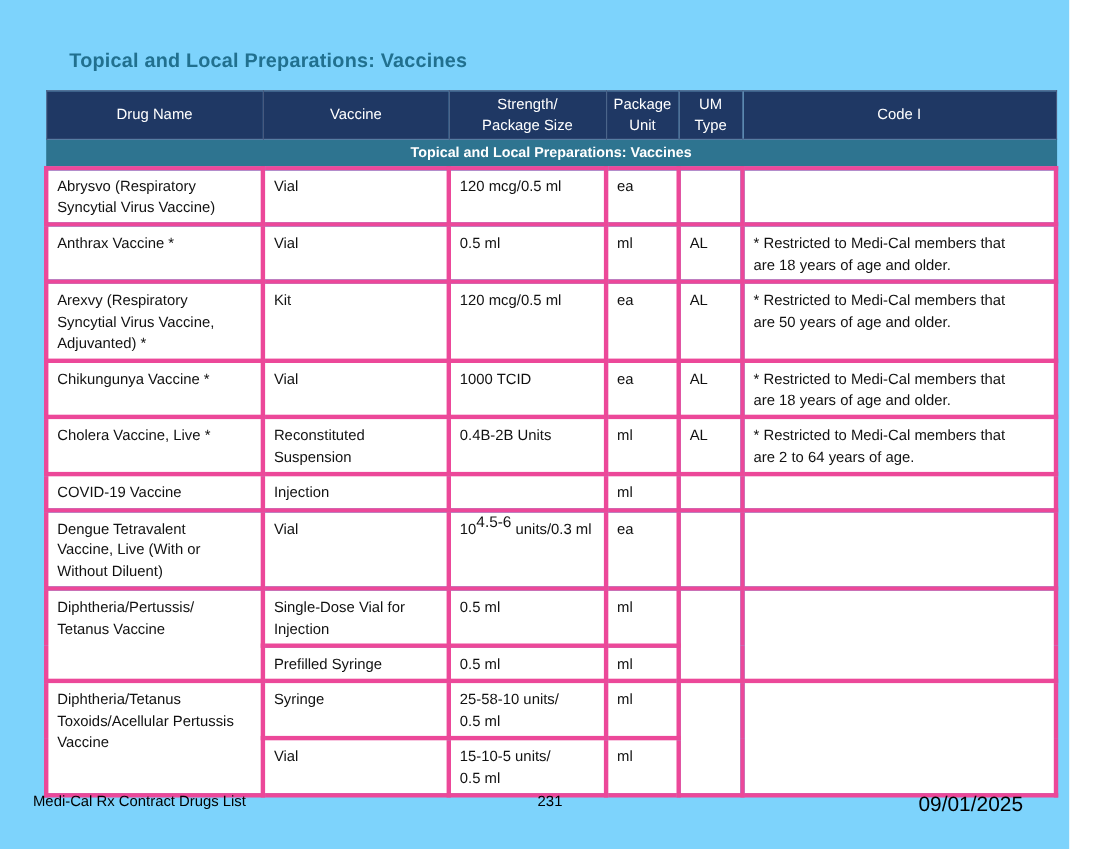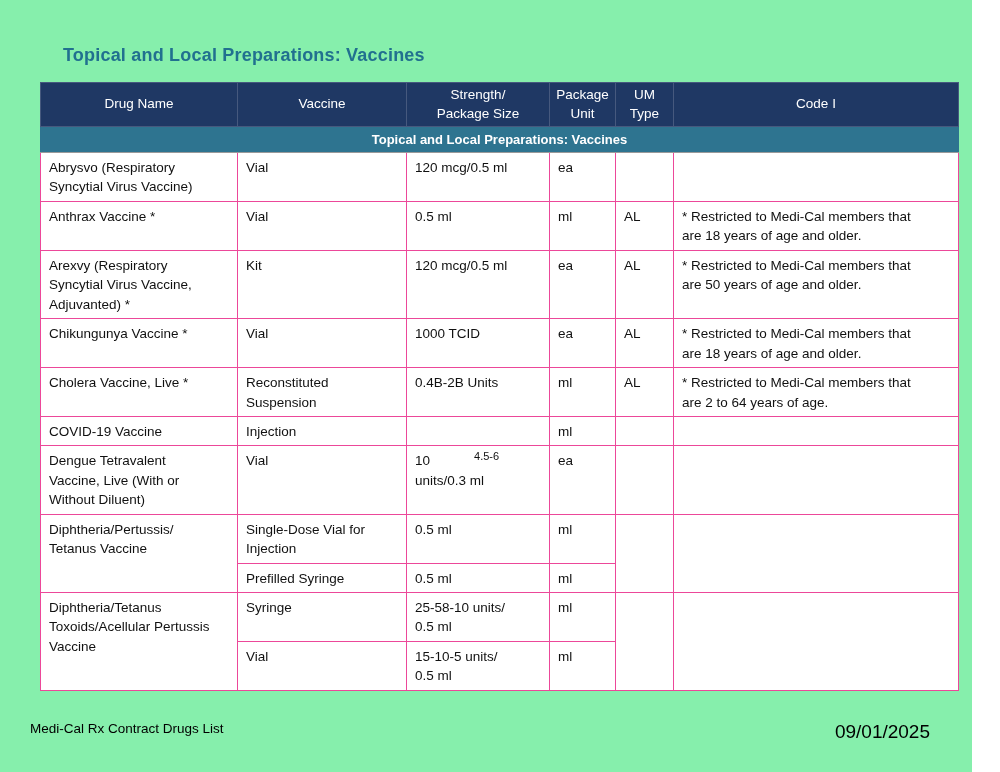--- a/index.html
+++ b/index.html
@@ -4,21 +4,21 @@
 <style>
   * { box-sizing: border-box; margin: 0; padding: 0; }
   html, body { background: #ffffff; }
   body {
     width: 1000px; height: 772px;
     font-family: "Liberation Sans", sans-serif;
     color: #000;
     position: relative;
     overflow: hidden;
   }
-  .page { position: relative; width: 972px; height: 772px; background: #86efac; }
+  .page { position: relative; width: 972px; height: 772px; background: #7dd3fc; }
 
   .doc-title {
     position: absolute; left: 63px; top: 45px;
     font-size: 18px; font-weight: bold; color: #21708F;
     letter-spacing: 0.2px;
   }
 
   table.drug-table {
     position: absolute; left: 40px; top: 82px;
     width: 918px;
@@ -39,28 +39,28 @@
     background: #2E7490; color: #fff;
     font-size: 13px; font-weight: bold;
     text-align: center; vertical-align: middle;
     height: 26px;
     border: 1px solid #2E7490;
     border-top: 1px solid #1F3864;
     border-bottom: 1px solid #9A9A9A;
   }
   td.cell {
     background: #fff;
-    border: 1px solid #ec4899;
+    border: 4px solid #ec4899;
     font-size: 13.5px; line-height: 1.44;
     vertical-align: top;
     padding: 5px 8px 4px 8px;
     white-space: pre-line;
     color: #111;
   }
-  td.cell sup { font-size: 11px; line-height: 0; margin-left: 44px; }
+  td.cell sup { font-size: 14px; line-height: 0; }
 
   .footer-left  { position: absolute; left: 30px;  top: 721px; font-size: 13.5px; }
   .footer-center{ position: absolute; left: 0; width: 1000px; top: 721px; text-align: center; font-size: 13.5px; }
   .footer-right { position: absolute; right: 42px; top: 721px; font-size: 19px; }
 </style>
 </head>
 <body>
 
 <div class="page">
 
@@ -196,15 +196,16 @@
     <tr style="height:48px">
       <td class="cell">Vial</td>
       <td class="cell">15-10-5 units/
 0.5 ml</td>
       <td class="cell">ml</td>
     </tr>
   </tbody>
     </table>
 
   <div class="footer-left">Medi-Cal Rx Contract Drugs List</div>
+  <div class="footer-center">231</div>
   <div class="footer-right">09/01/2025</div>
 
 </div>
 
 </body></html>

